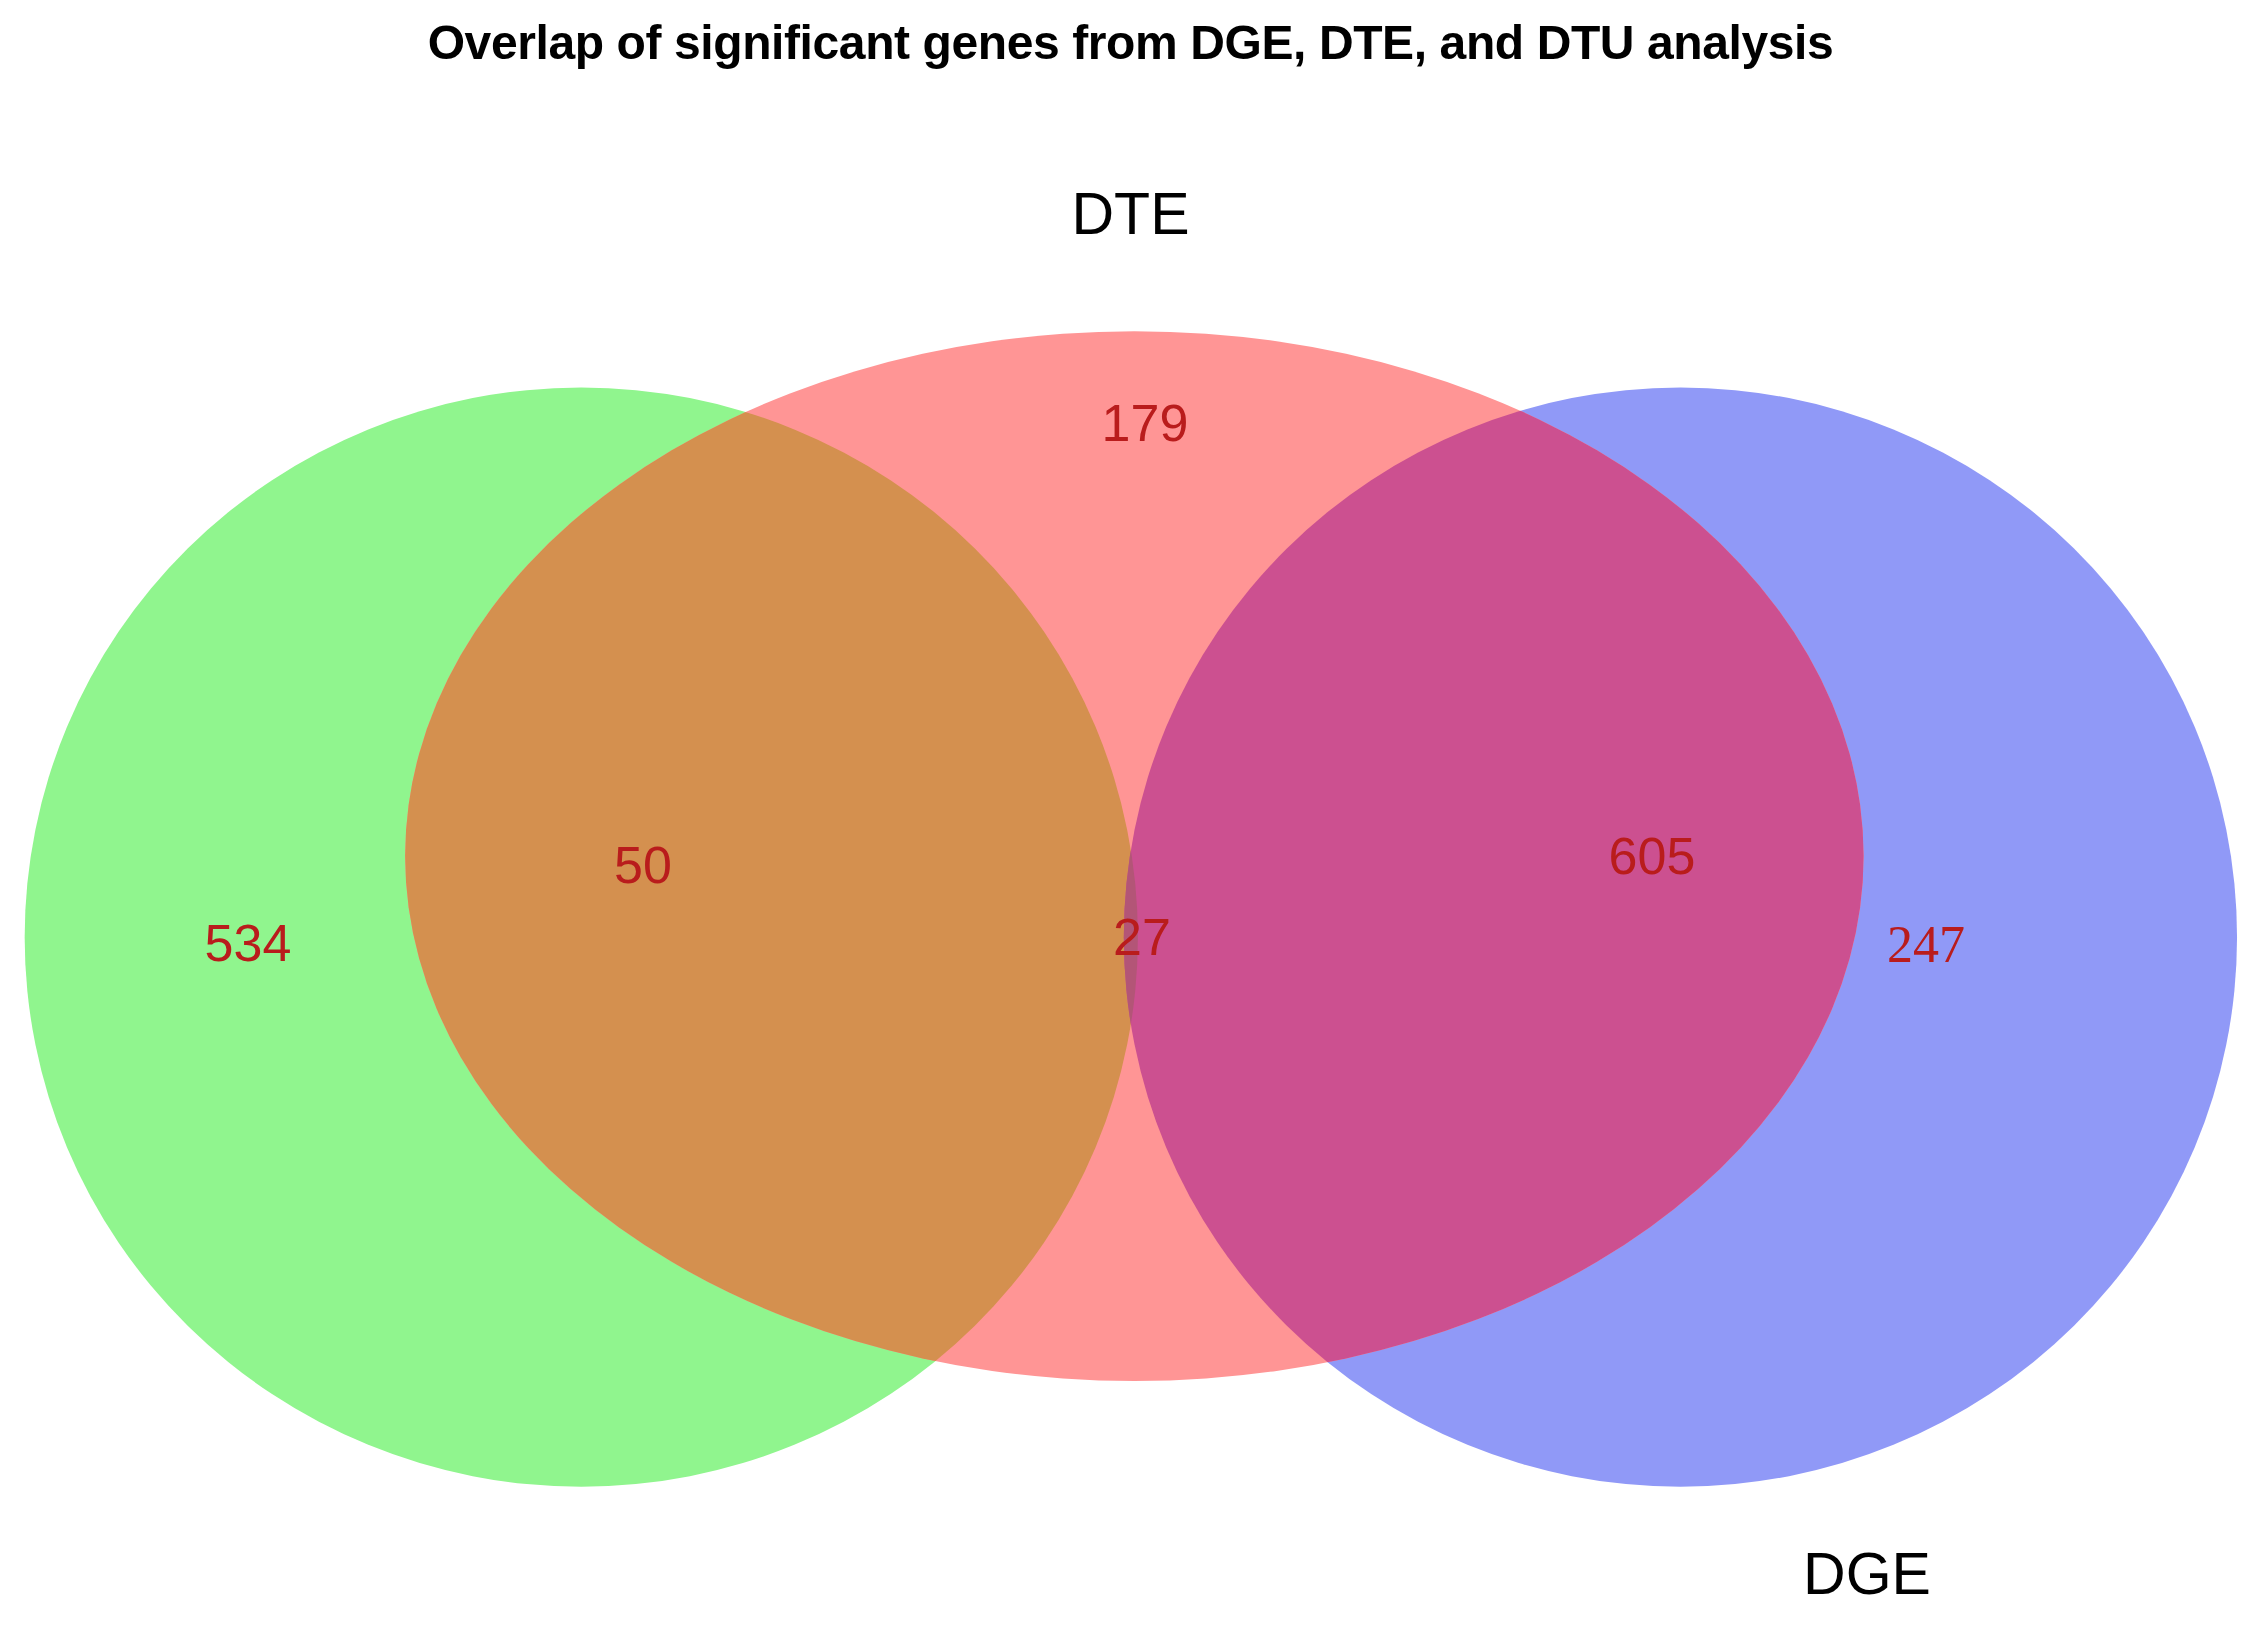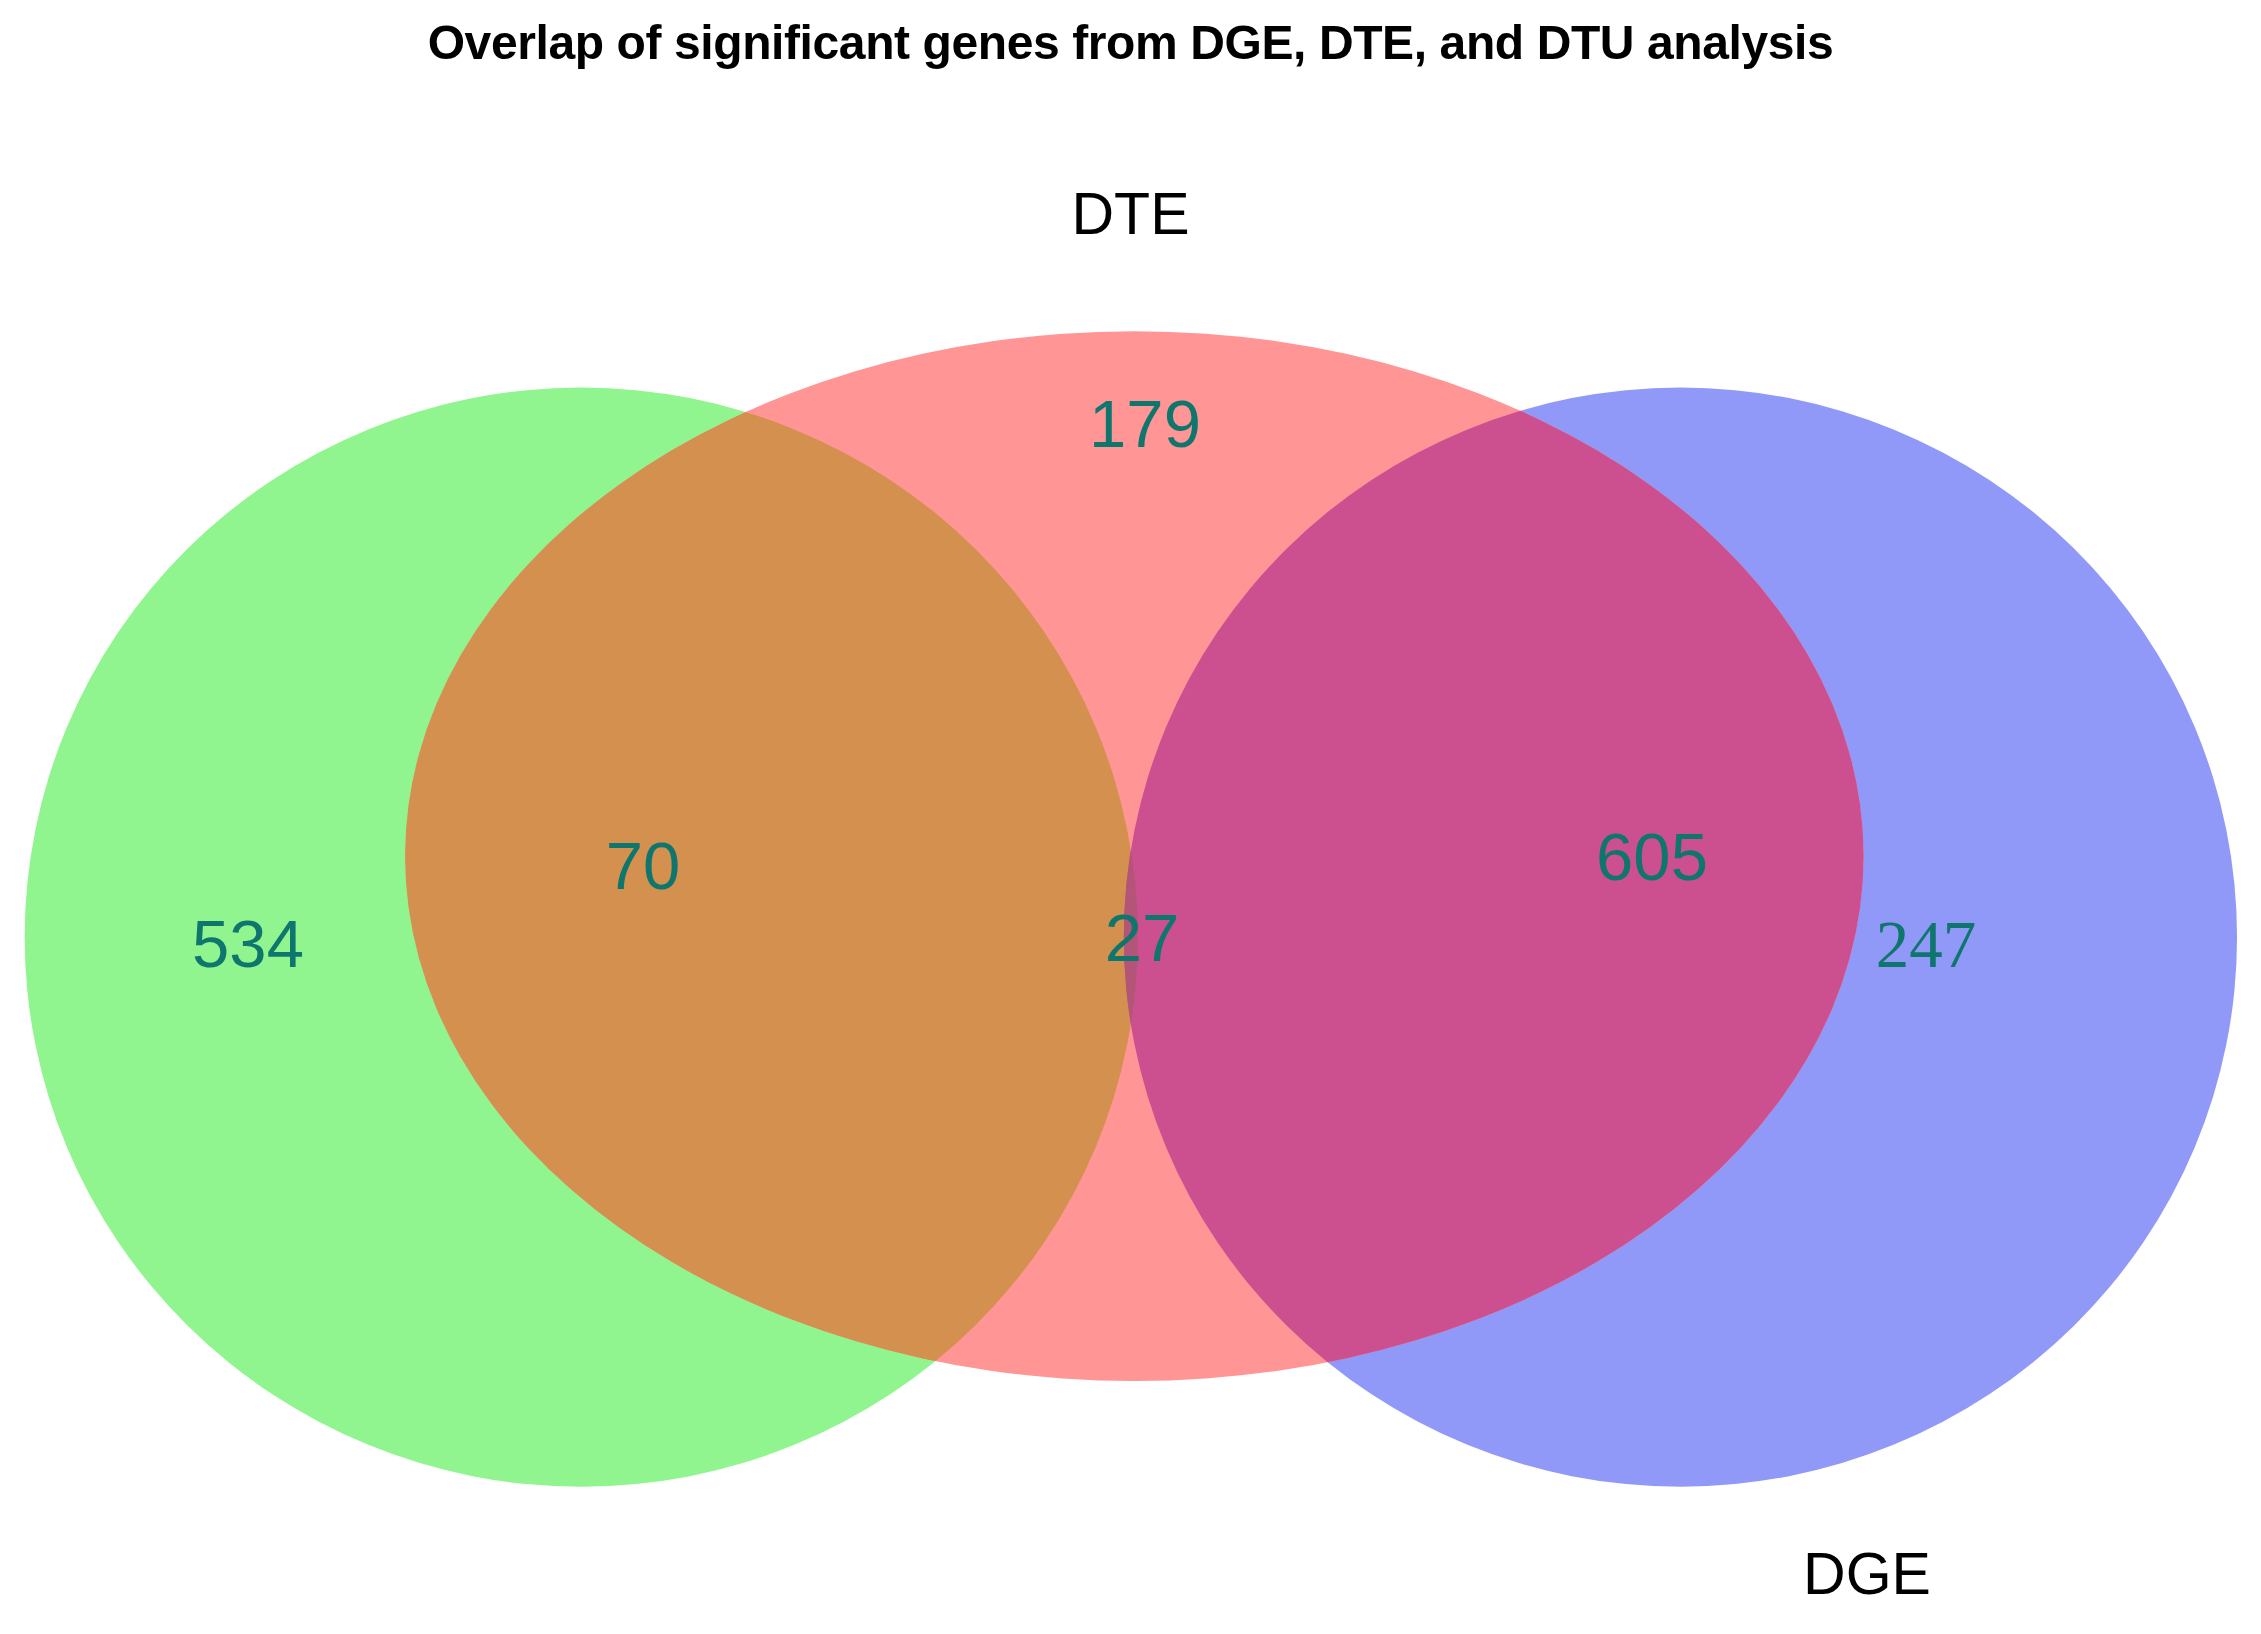--- a/index.html
+++ b/index.html
@@ -72,23 +72,23 @@
   #set-label-dge {
     top: 1540px;
     left: 1684px;
     width: 366px;
     text-align: center;
   }
 
   
   .region-count {
     position: absolute;
-    font-size: 67px;
+    font-size: 52px;
     font-weight: normal;
-    color: #0f766e;
+    color: #b91c1c;
     white-space: nowrap;
     text-align: center;
     transform: translate(-50%, -50%);
   }
   #count-dtu-only   { left: 248px;  top: 943px; }
   #count-dtu-dte    { left: 643px;  top: 865px; }
   #count-dte-only   { left: 1145px; top: 423px;  }
   #count-all-three  { left: 1142px; top: 937px; }
   #count-dte-dge    { left: 1652px; top: 856px; }
   #count-dge-only   { left: 1926px; top: 944px; font-family: Liberation Serif, serif; }
@@ -136,21 +136,21 @@
     </g>
   </svg>
 
   <div class="set-label" id="set-label-dte">DTE</div>
 
 
   <div class="set-label" id="set-label-dge">DGE</div>
 
   <div class="region-count" id="count-dtu-only">534</div>
 
-  <div class="region-count" id="count-dtu-dte">70</div>
+  <div class="region-count" id="count-dtu-dte">50</div>
 
   <div class="region-count" id="count-dte-only">179</div>
 
   <div class="region-count" id="count-all-three">27</div>
 
   <div class="region-count" id="count-dte-dge">605</div>
 
   <div class="region-count" id="count-dge-only">247</div>
 
 </div>

